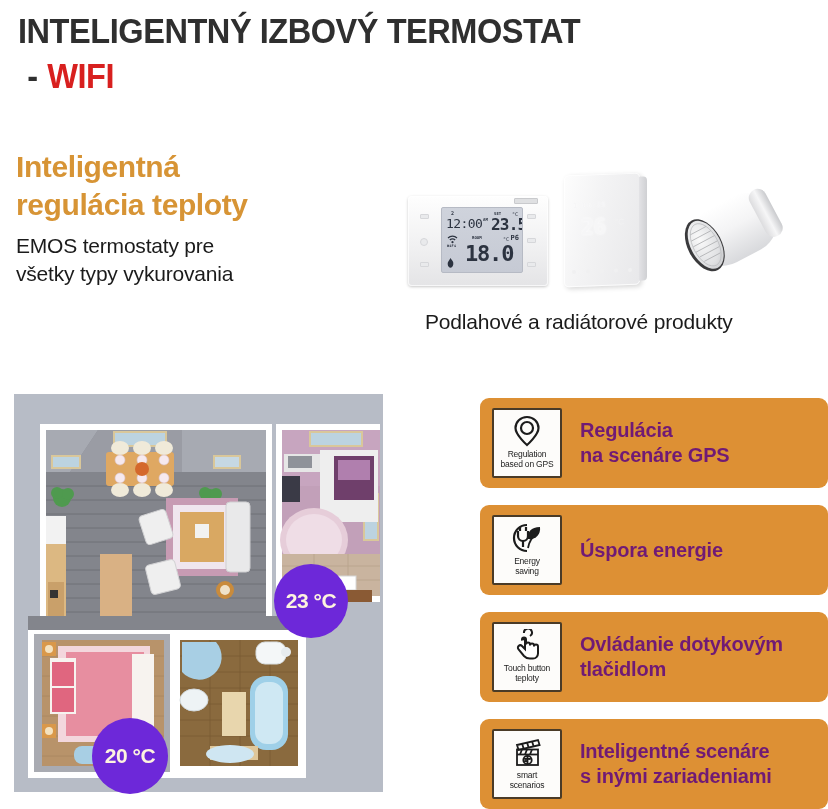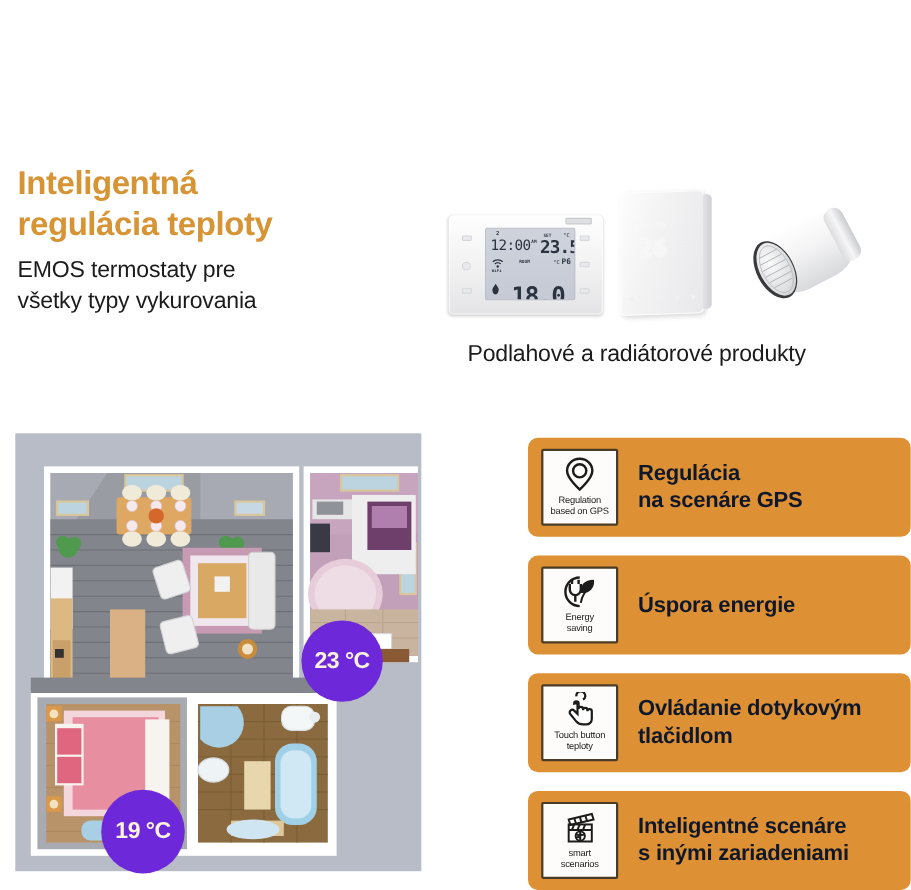--- a/index.html
+++ b/index.html
@@ -61,21 +61,21 @@
   }
   .lcd .l-day { position: absolute; left: 9px; top: 2px; font-size: 5px; font-weight: bold; }
   .lcd .l-time { position: absolute; left: 4px; top: 8px; font-size: 13px; font-weight: normal; letter-spacing: -0.6px; }
   .lcd .l-ampm { position: absolute; left: 41px; top: 9px; font-size: 4px; font-weight: bold; }
   .lcd .l-setlbl { position: absolute; left: 52px; top: 3px; font-size: 4px; font-weight: bold; }
   .lcd .l-setunit { position: absolute; left: 70px; top: 3px; font-size: 5px; }
   .lcd .l-set { position: absolute; left: 49px; top: 7px; font-size: 16px; font-weight: bold; letter-spacing: -0.8px; }
   .lcd .l-wifi { position: absolute; left: 5px; top: 27px; font-size: 9px; line-height: 1; }
   .lcd .l-wifitx { position: absolute; left: 5px; top: 36px; font-size: 3.5px; font-weight: bold; letter-spacing: .2px; }
   .lcd .l-roomlbl { position: absolute; left: 30px; top: 27px; font-size: 4px; font-weight: bold; }
-  .lcd .l-room { position: absolute; left: 23px; top: 33px; font-size: 22px; font-weight: bold; letter-spacing: -1.2px; margin-top: 16px; }
+  .lcd .l-room { position: absolute; left: 23px; top: 33px; font-size: 22px; font-weight: bold; letter-spacing: -1.2px; }
   .lcd .l-roomunit { position: absolute; left: 61px; top: 28px; font-size: 5px; }
   .lcd .l-prog { position: absolute; right: 3px; top: 26px; font-size: 7px; font-weight: bold; }
   .lcd .l-flame { position: absolute; left: 5px; top: 50px; font-size: 9px; line-height: 1; }
   .prod-a .btn {
     position: absolute; width: 9px; height: 5px; border-radius: 1px;
     background: #e9eaec; border: 1px solid #d6d7da;
   }
   .prod-a .b1 { left: 12px; top: 18px; }
   .prod-a .b2 { left: 12px; top: 42px; border-radius: 50%; width: 8px; height: 8px; }
   .prod-a .b3 { left: 12px; top: 66px; }
@@ -134,29 +134,36 @@
     background: #fdfcfa; border: 2px solid #4a3b27; border-radius: 2px;
     display: flex; flex-direction: column; align-items: center; justify-content: flex-start;
     padding-top: 4px;
   }
   .feature .iconbox .glyph { height: 34px; display: flex; align-items: center; justify-content: center; }
   .feature .iconbox .cap {
     font-size: 8.5px; color: #1c1c1c; text-align: center; line-height: 1.12;
     margin-top: 2px; letter-spacing: -0.2px; padding: 0 1px;
   }
   .feature .ftext {
-    margin-left: 100px; color: #0f172a; font-size: 20px;
+    margin-left: 100px; color: #701a75; font-size: 20px;
     font-weight: bold; line-height: 1.25; letter-spacing: -0.2px;
   }
 </style>
 </head>
 <body>
 
 <div class="page">
 
+  <div class="headline">
+    <div class="l1">INTELIGENTNÝ IZBOVÝ TERMOSTAT</div>
+    <div class="l2">
+      <span class="dash">-</span>
+      <span class="wifi">WIFI</span>
+    </div>
+  </div>
 
   <div class="subhead">
     <div class="orange">Inteligentná</div>
     <div class="orange">regulácia teploty</div>
     <div class="body">EMOS termostaty pre</div>
     <div class="body" style="margin-top:0">všetky typy vykurovania</div>
   </div>
 
   <div class="products">
 
@@ -421,21 +428,21 @@
         <rect x="208" y="298" width="24" height="44" fill="#e8d6ad"></rect>
         <rect x="196" y="352" width="48" height="14" fill="#dfc79a"></rect>
         <ellipse cx="216" cy="360" rx="24" ry="9" fill="#cfe6f2"></ellipse>
 
         <rect x="14" y="222" width="278" height="14" fill="#83858c"></rect>
       </g>
     </svg>
   </div>
 
   <div class="fp-badge b23">23 °C</div>
-  <div class="fp-badge b18">19 °C</div>
+  <div class="fp-badge b18">20 °C</div>
 
   <div class="features">
 
     <div class="feature">
       <div class="iconbox">
         <div class="glyph">
           <svg width="28" height="32" viewBox="0 0 28 32">
             <path d="M14 2 C7.4 2 2.5 7 2.5 13 C2.5 20 14 30 14 30 C14 30 25.5 20 25.5 13 C25.5 7 20.6 2 14 2 Z" fill="none" stroke="#1c1c1c" stroke-width="2.2"></path>
             <circle cx="14" cy="13" r="6" fill="none" stroke="#1c1c1c" stroke-width="2.2"></circle>
           </svg>

